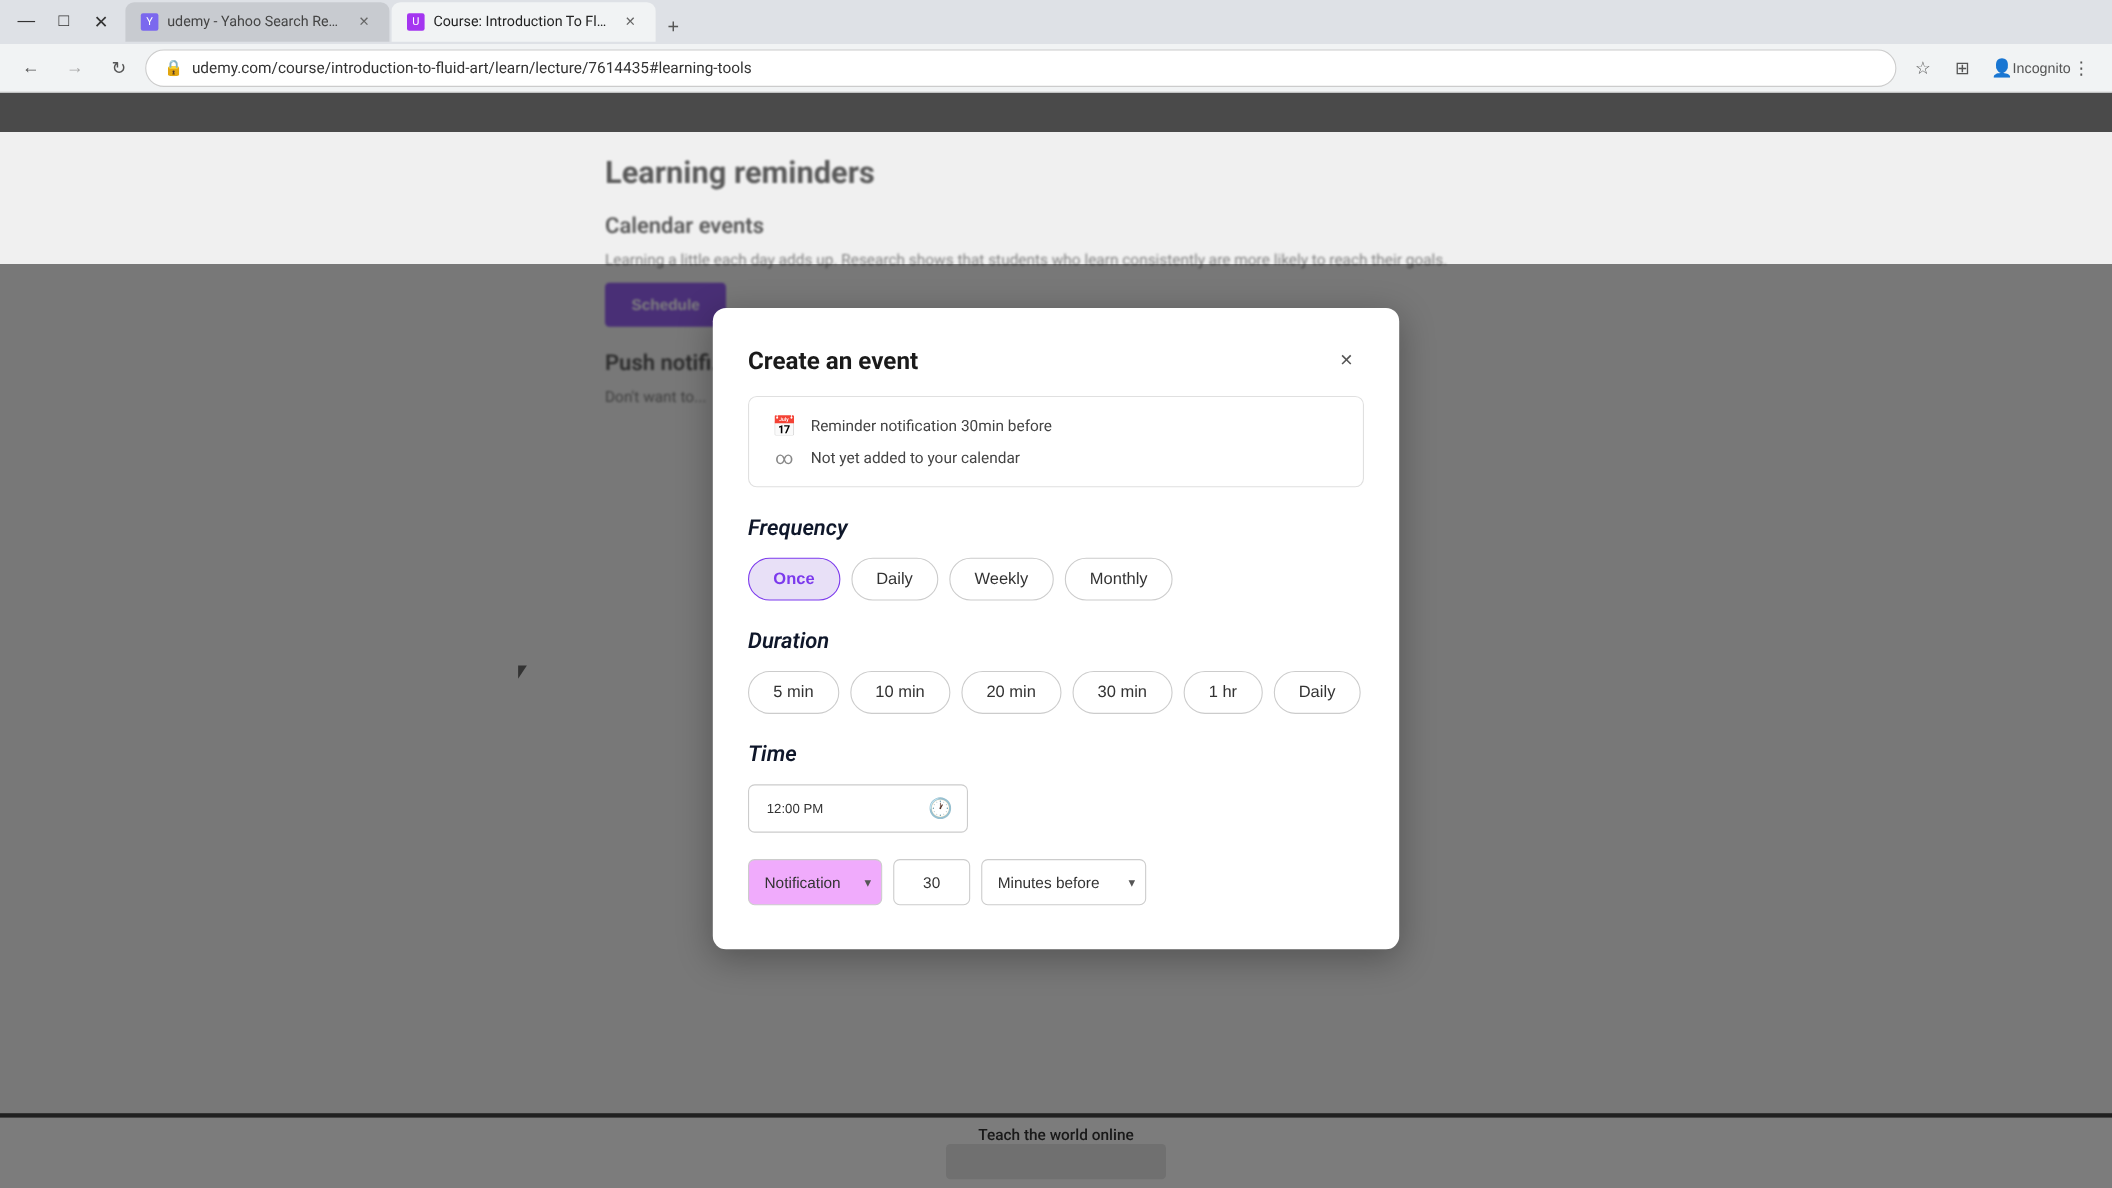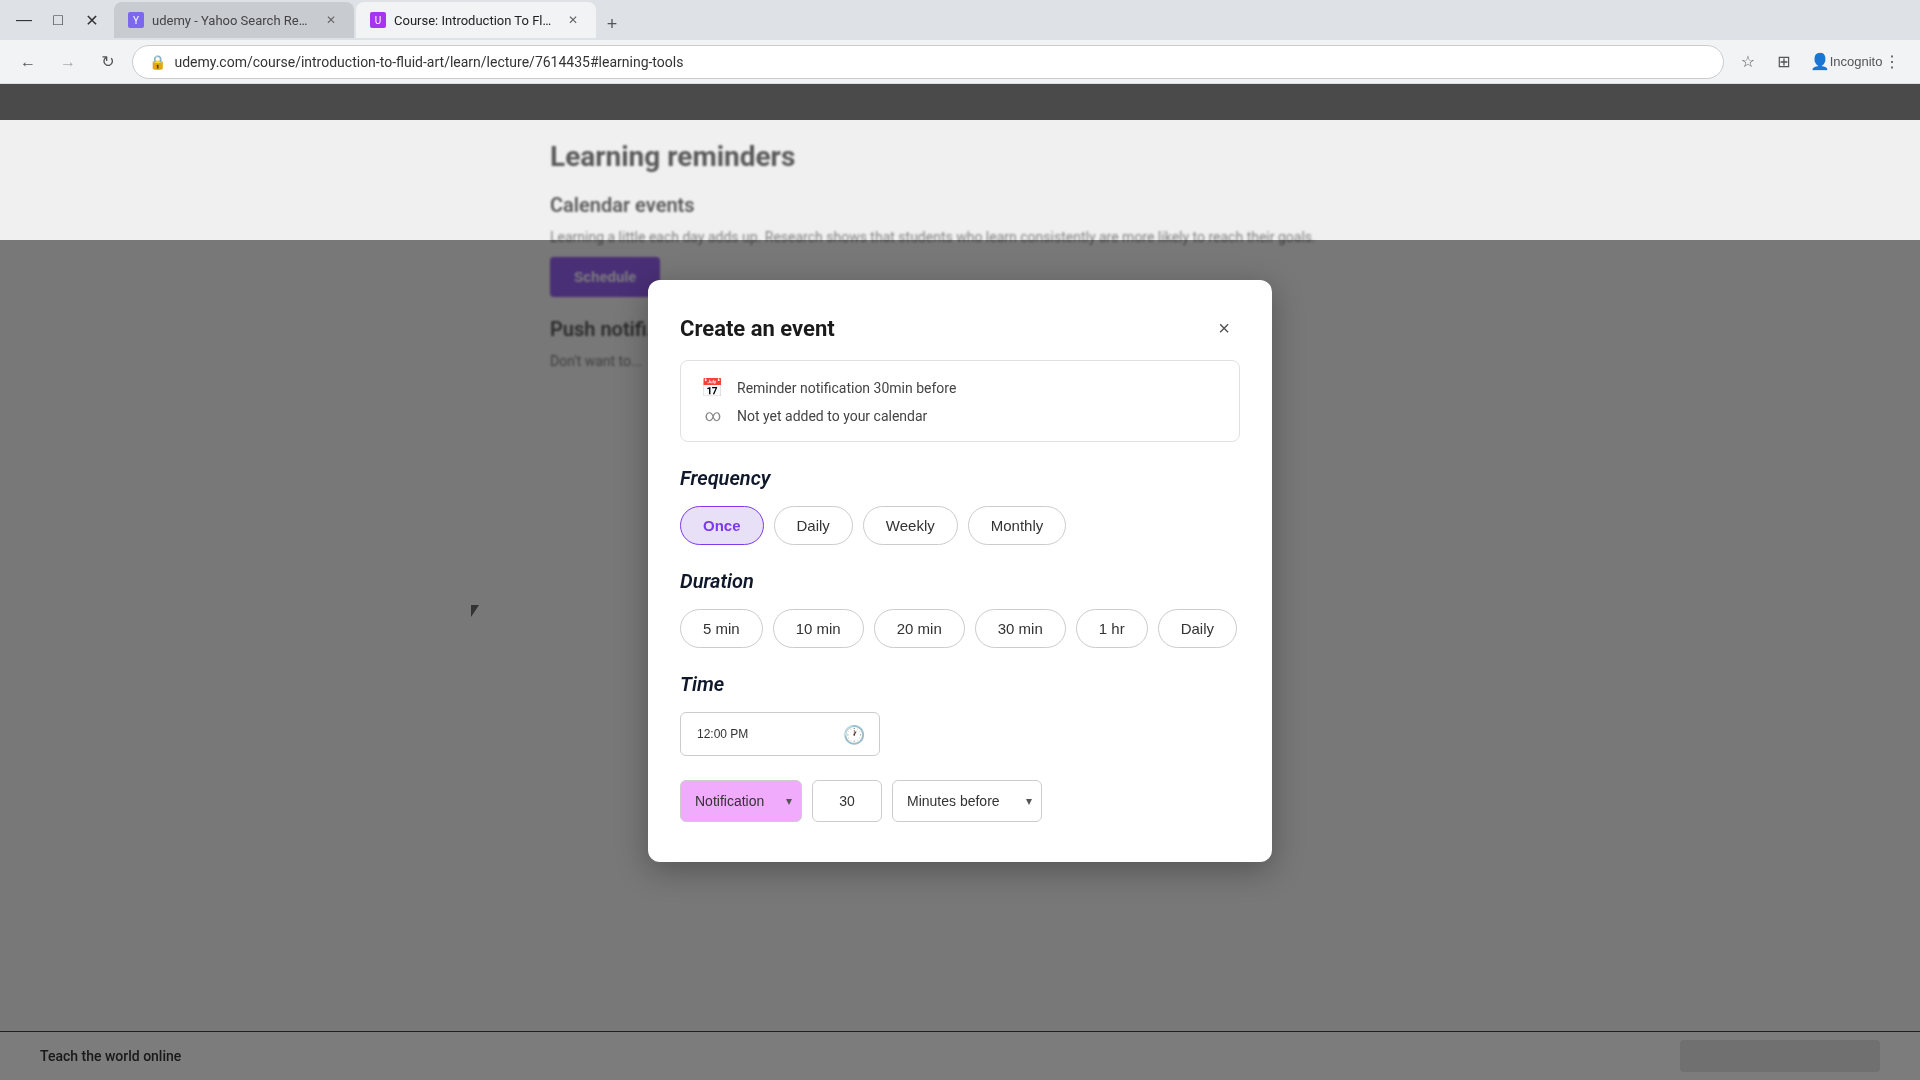--- a/index.html
+++ b/index.html
@@ -489,21 +489,21 @@
 <div class="page-bg">
   <div class="page-content">
     <h2>Learning reminders</h2>
     <h3>Calendar events</h3>
     <p>Learning a little each day adds up. Research shows that students who learn consistently are more likely to reach their goals.</p>
     <button class="schedule-btn">Schedule</button>
     <h3>Push notifi...</h3>
     <p>Don't want to...</p>
   </div>
 
-  <div style="position:absolute; bottom:0; left:0; right:0; background:#f8f8f8; border-top:1px solid #404040; padding:8px 40px; display:flex; justify-content:space-between; align-items:center;">
+  <div style="position:absolute; bottom:0; left:0; right:0; background:#f8f8f8; border-top:4px solid #404040; padding:8px 40px; display:flex; justify-content:space-between; align-items:center;flex-direction:column;">
     <span class="teach-text">Teach the world online</span>
     <div style="display:flex; gap:12px; align-items:center;">
       <div style="width:200px; height:32px; background:#e0e0e0; border-radius:4px;"></div>
     </div>
   </div>
 
   <div class="overlay">
 
     <div class="modal">
 

